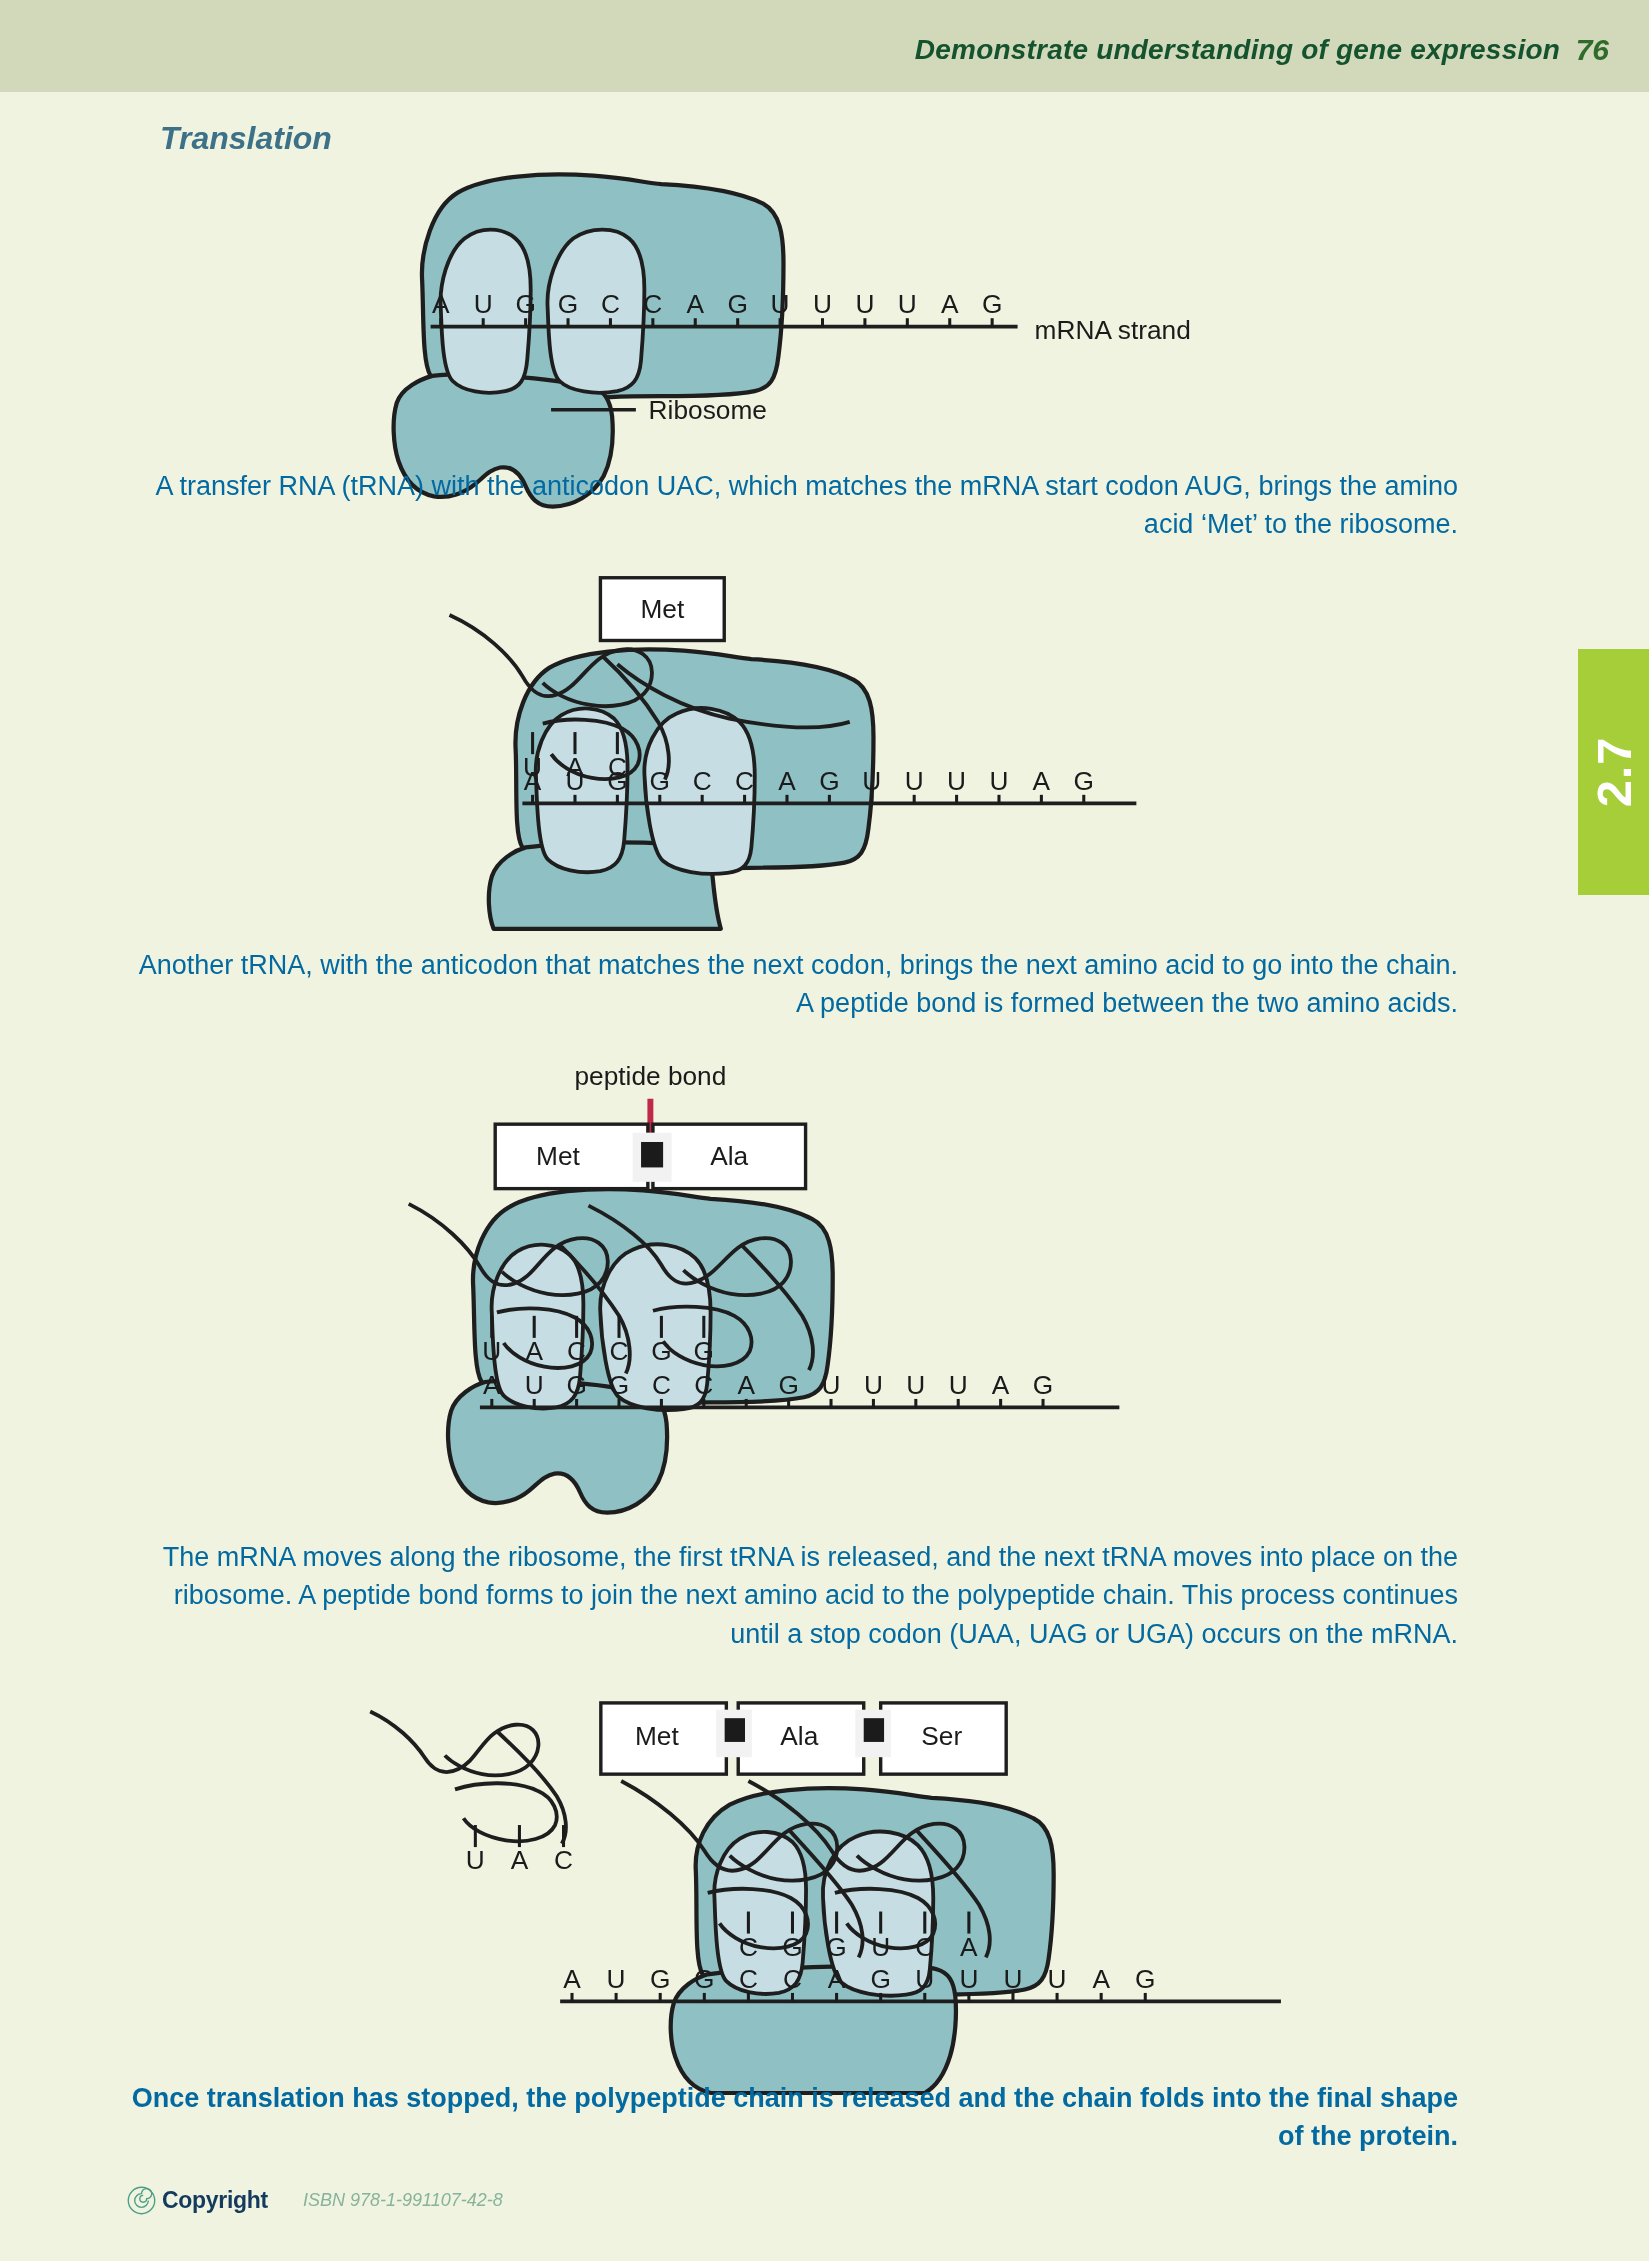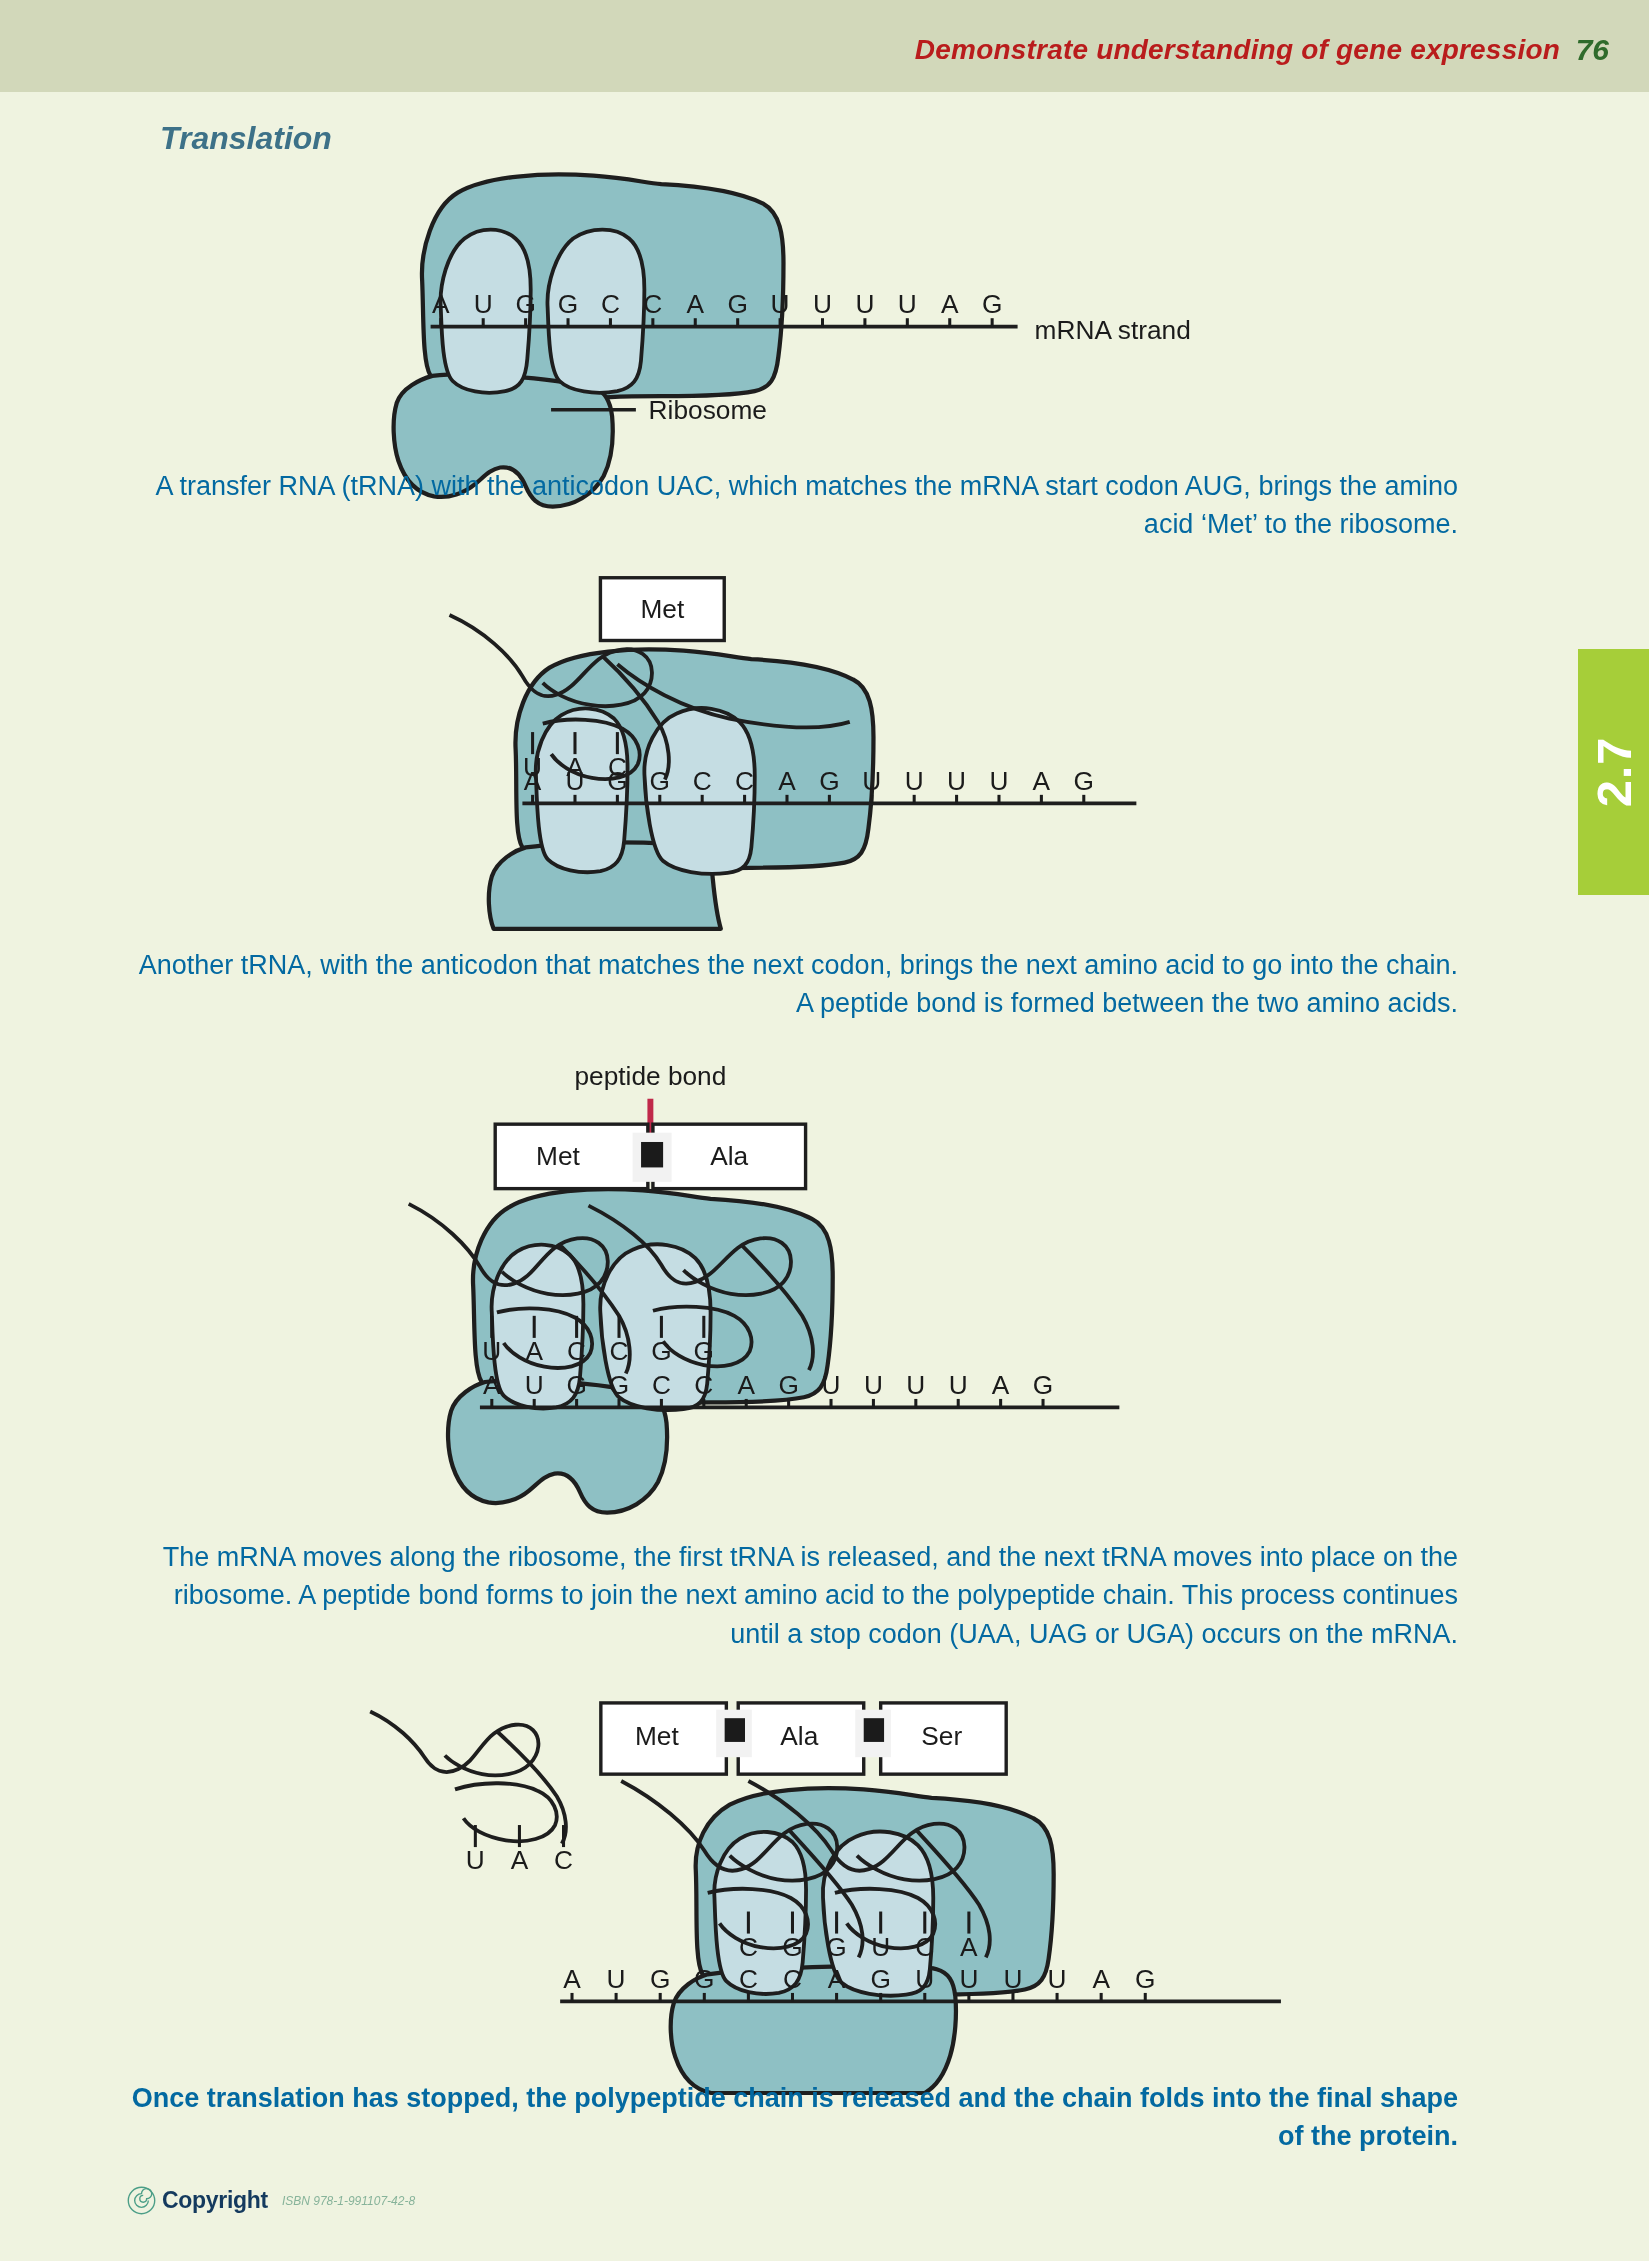--- a/index.html
+++ b/index.html
@@ -13,21 +13,21 @@
   }
 
   
   #header-band {
     position:absolute; left:0; top:0; width:1650px; height:92px;
     background:#d2d8ba;
   }
   #header-text {
     position:absolute; right:90px; top:34px;
     font-style:italic; font-weight:bold; font-size:28px;
-    color:#b91c1c; letter-spacing:0.2px;
+    color:#14532d; letter-spacing:0.2px;
     white-space:nowrap;
   }
   #header-page {
     position:absolute; right:41px; top:33px;
     font-style:italic; font-weight:bold; font-size:30px;
     color:#2f6b2b;
   }
 
   
   #side-tab {
@@ -62,21 +62,21 @@
   .fig { position:absolute; }
   .fig svg { display:block; overflow:visible; }
   .lbl     { font-family:"Liberation Sans", sans-serif; font-size:31px; fill:#1b1b1b; }
   .aalbl   { font-family:"Liberation Sans", sans-serif; font-size:31px; fill:#1b1b1b; }
 
   
   #footer { position:absolute; left:127px; top:2182px; height:37px; display:flex; align-items:center; }
   #logo-wrap { display:flex; align-items:center; }
   #logo-mark { width:29px; height:29px; margin-right:6px; }
   #logo-text { font-size:23px; font-weight:bold; color:#143a5e; letter-spacing:-0.3px; }
-  #footer-isbn { margin-left:14px; font-style:italic; font-size:12px; color:#87b39a; white-space:nowrap; }
+  #footer-isbn { margin-left:35px; font-style:italic; font-size:18px; color:#87b39a; white-space:nowrap; }
   #footer-copy { margin-left:15.3px; font-style:italic; font-size:18px; color:#9aa98f; white-space:nowrap; }
 </style>
 </head>
 <body>
 
 <div id="header-band"></div>
 <div id="header-text">Demonstrate understanding of gene expression</div>
 <div id="header-page">76</div>
 
 <div id="side-tab">

